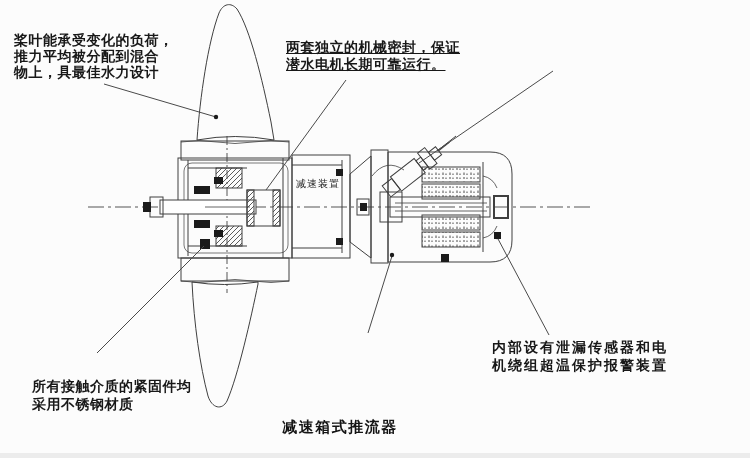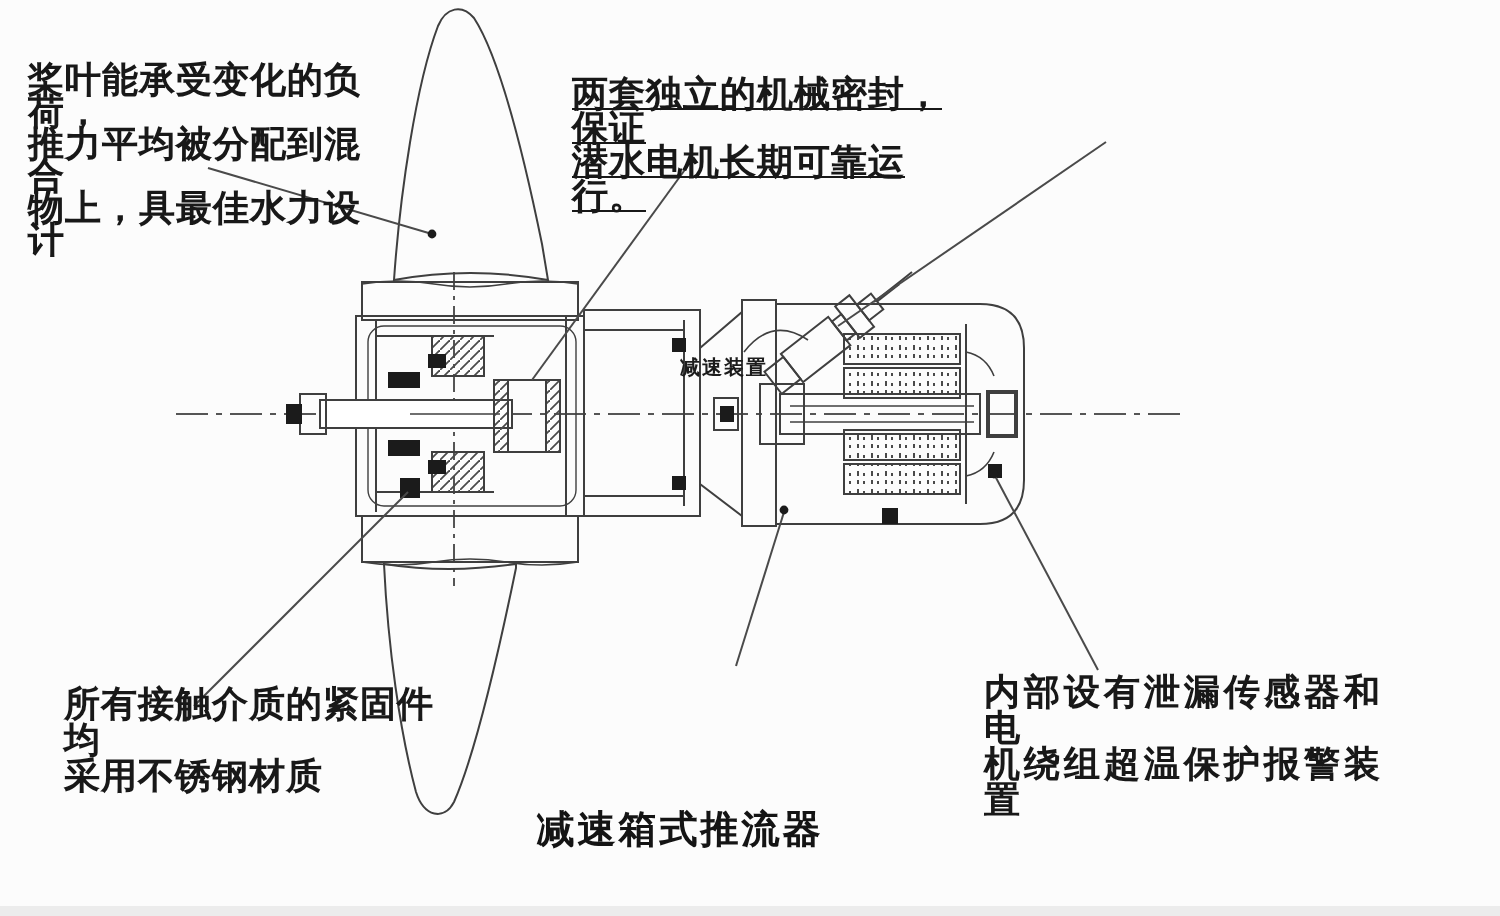--- a/index.html
+++ b/index.html
@@ -7,39 +7,39 @@
     width:750px;height:458px;
     background:#fcfcfc;
     font-family:"Liberation Sans",sans-serif;
     overflow:hidden;
   }
   .stage{position:relative;width:750px;height:458px;}
   svg{position:absolute;left:0;top:0;}
   .note{
     position:absolute;
     font-weight:bold;
-    font-size:18px;
+    font-size:14px;
     line-height:17px;
     color:#181818;
     white-space:pre-line;
     letter-spacing:0.5px;
   }
   .note-blade{left:14px;top:32px;width:180px;line-height:16px;}
   .note-seal{left:286px;top:39px;width:200px;text-decoration:underline;}
   .note-cable{left:500px;top:47px;width:210px;letter-spacing:5px;}
-  .note-fastener{left:32px;top:343px;width:190px;line-height:18px;}
+  .note-fastener{left:32px;top:377px;width:190px;line-height:18px;}
   .note-bearing{left:300px;top:336px;width:195px;line-height:18px;}
   .note-sensor{left:492px;top:339px;width:210px;line-height:18px;letter-spacing:2px;font-family:Liberation Mono, monospace;}
   .gear-label{
     position:absolute;left:296px;top:177px;
-    font-weight:bold;font-size:10px;letter-spacing:1px;color:#1c1c1c;margin-left:44px;
+    font-weight:normal;font-size:10px;letter-spacing:1px;color:#1c1c1c;
   }
   .title{
-    position:absolute;left:240px;top:402px;width:200px;
-    text-align:center;font-weight:bold;font-size:19px;
+    position:absolute;left:240px;top:418px;width:200px;
+    text-align:center;font-weight:bold;font-size:15px;
     letter-spacing:1.5px;color:#141414;
   }
   .bottom-edge{
     position:absolute;left:0;bottom:0;width:750px;height:5px;
     background:#ececec;
   }
 </style>
 </head>
 <body>
 

